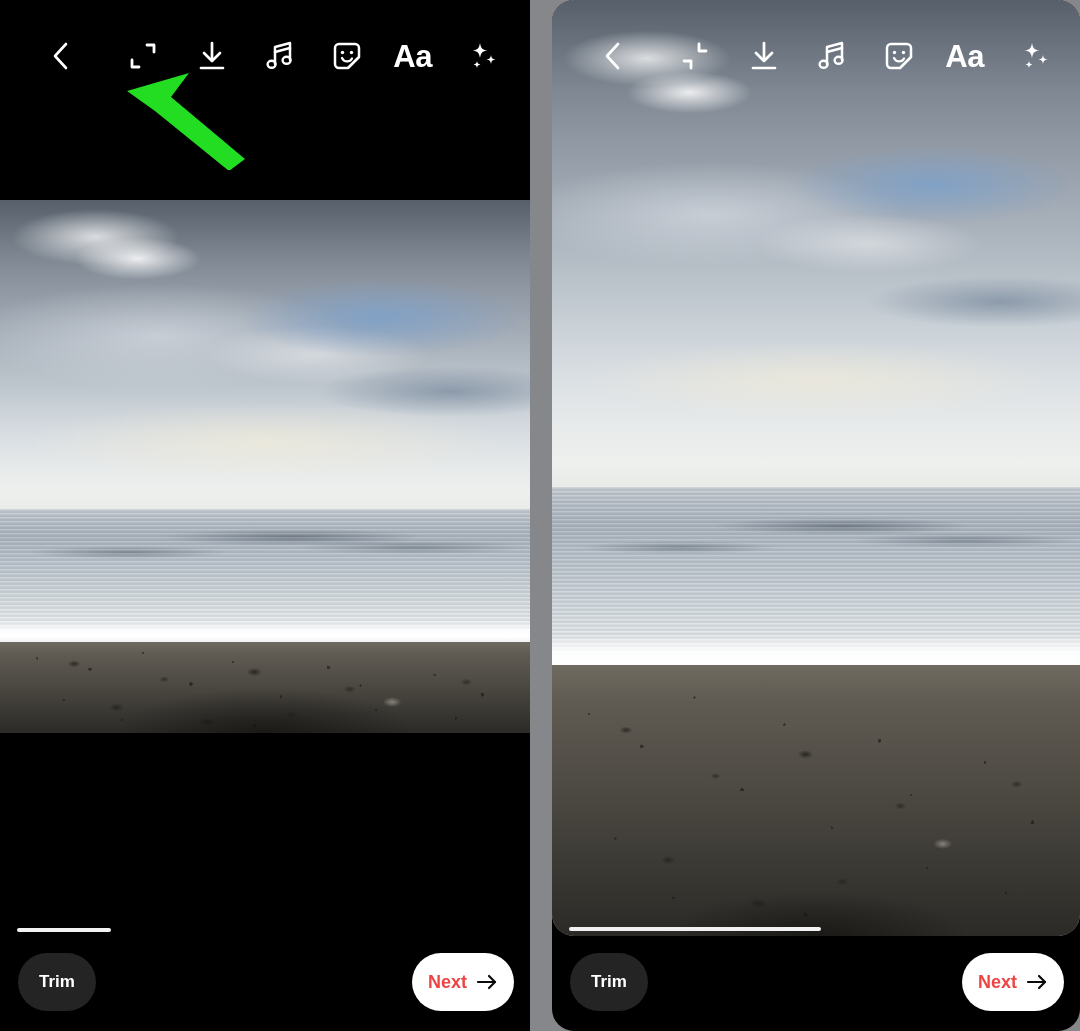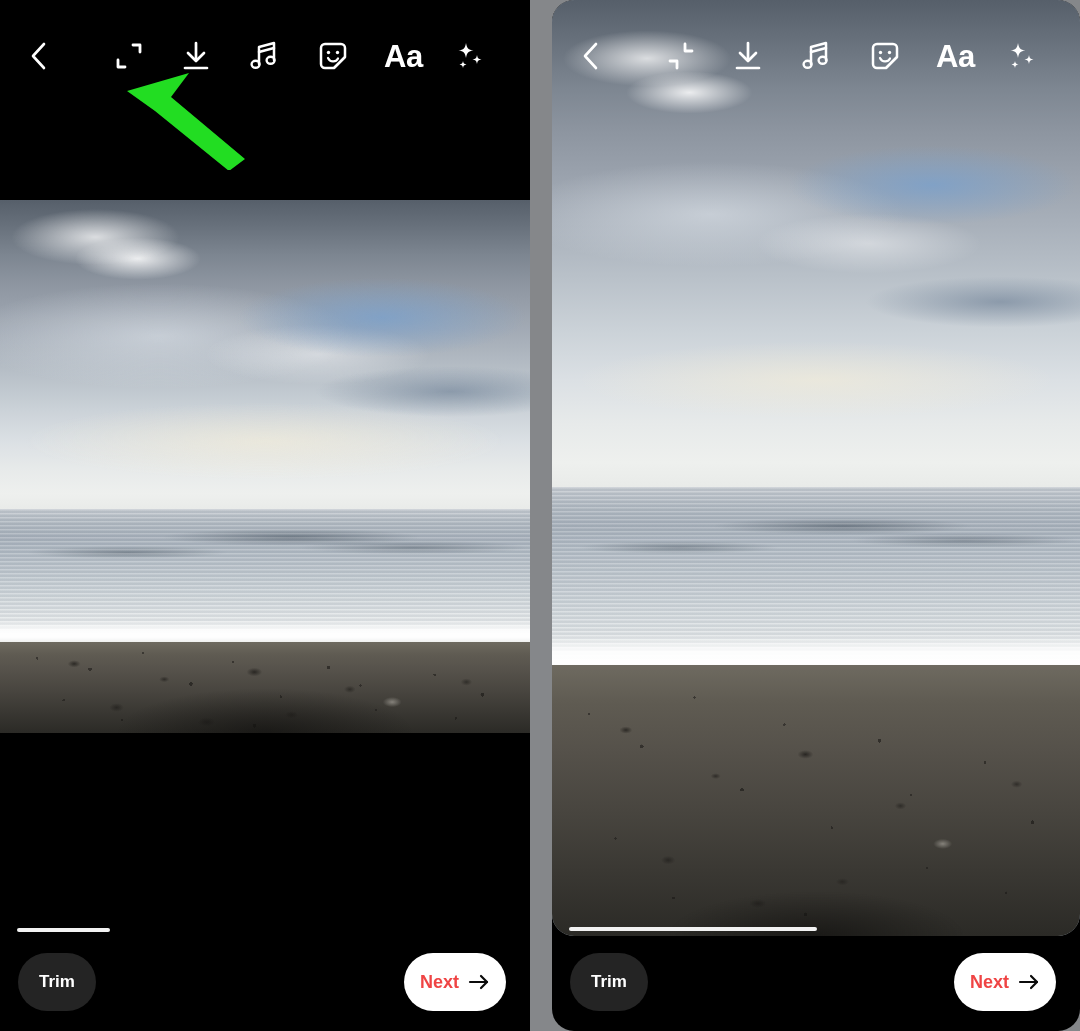--- a/index.html
+++ b/index.html
@@ -76,30 +76,30 @@
       radial-gradient(circle 2px at 23% 86%, #191715 60%, transparent 61%),
       radial-gradient(circle 3px at 48% 92%, #141311 60%, transparent 61%),
       radial-gradient(circle 2px at 68% 48%, #1d1b19 60%, transparent 61%),
       radial-gradient(circle 2px at 86% 84%, #191715 60%, transparent 61%);
   }
 
   
   .toolbar{position:absolute;left:0;right:0;display:flex;align-items:center;height:56px;z-index:6;}
   .toolbar-left{top:28px;padding-left:26px;}
   .toolbar-right{top:28px;padding-left:26px;}
-  .tb-icon{display:flex;align-items:center;justify-content:flex-start;width:48px;height:48px;cursor:pointer;}
+  .tb-icon{display:flex;align-items:center;justify-content:flex-end;width:48px;height:48px;cursor:pointer;}
   .tb-gap{width:20px;}
   .tb-gap-first{width:38px;}
   .tb-icon svg{display:block;}
 
   .aa{color:#fff;font-size:31px;font-weight:700;line-height:1;letter-spacing:-.5px;
       font-family:"Liberation Sans",sans-serif;}
 
   
-  .bottombar{position:absolute;left:0;right:8px;bottom:0;height:95px;z-index:6;}
+  .bottombar{position:absolute;left:0;right:0;bottom:0;height:95px;z-index:6;}
   .progress-track{position:absolute;height:4px;border-radius:2px;background:rgba(255,255,255,.0);}
   .progress-fill{position:absolute;height:4px;border-radius:2px;background:#f2f2f2;}
 
   .pill{position:absolute;display:flex;align-items:center;justify-content:center;
         border-radius:34px;cursor:pointer;}
   .pill-trim{background:#242424;color:#fff;width:78px;height:58px;font-size:17px;font-weight:600;}
   .pill-next{background:#fff;color:#ef4444;width:102px;height:58px;font-size:18px;font-weight:600;gap:9px;}
   .pill-next .arrow{display:flex;align-items:center;}
 
   

